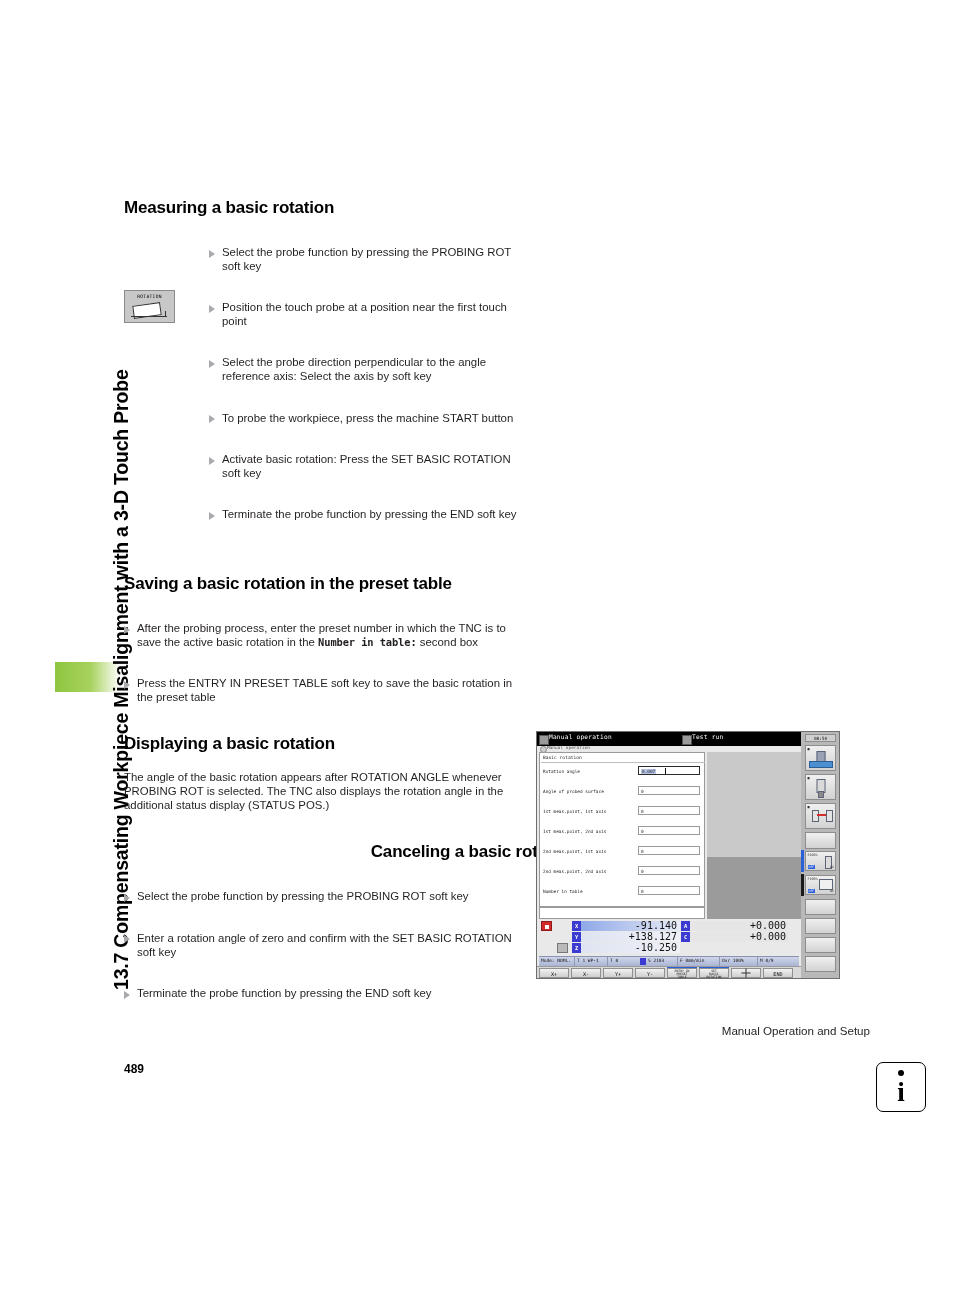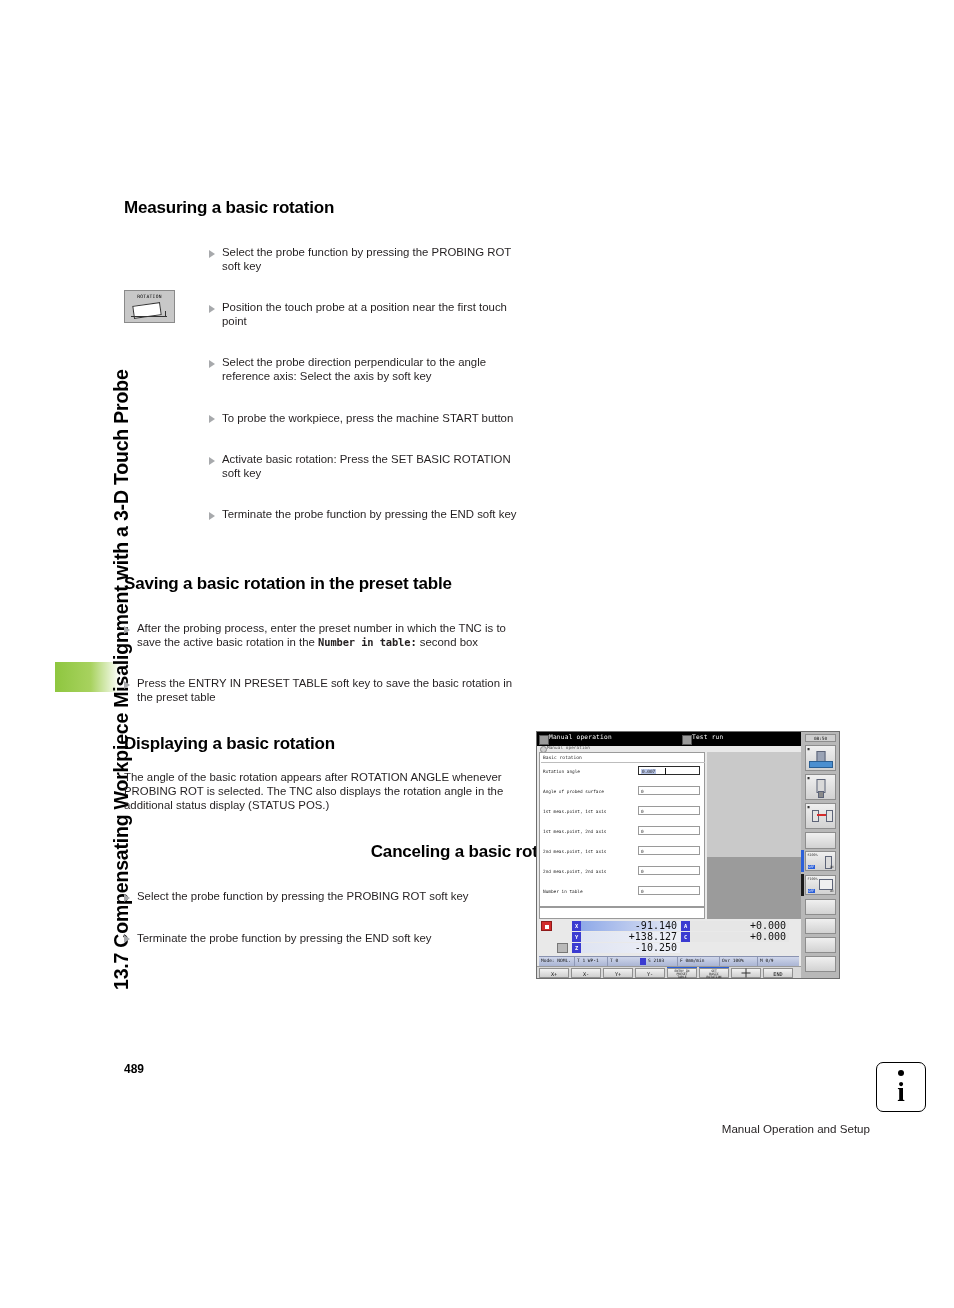--- a/index.html
+++ b/index.html
@@ -380,21 +380,21 @@
   .blk-mark {
     position: absolute; left: 0px; width: 2.5px; background: #1a1a1a;
   }
 
   
   #footer-page {
     position: absolute; left: 124px; top: 1062px;
     font-size: 12px; font-weight: bold; color: #000;
   }
   #footer-text {
-    position: absolute; right: 84px; top: 1122px;
+    position: absolute; right: 84px; top: 1024px;
     font-size: 11.6px; color: #231f20;
   }
   #footer-info {
     position: absolute; right: 28px; top: 1062px;
     width: 48px; height: 48px;
     border: 1.6px solid #000; border-radius: 7px;
     background: #fff;
   }
   #footer-info .dot {
     position: absolute; left: 50%; transform: translateX(-50%);
@@ -449,20 +449,21 @@
     </ul>
   </div>
 
   <h2 class="section-head" style="margin-top:30px;">Displaying a basic rotation</h2>
   <p class="body-para">The angle of the basic rotation appears after ROTATION ANGLE whenever PROBING ROT is selected. The TNC also displays the rotation angle in the additional status display (STATUS POS.)</p>
 
   <h2 class="section-head" style="margin-top:30px;text-align:center;">Canceling a basic rotation</h2>
   <div class="steps-flush">
     <ul class="steps tight">
       <li><span>Select the probe function by pressing the PROBING ROT soft key</span></li>
+      <li><span>Enter a rotation angle of zero and confirm with the SET BASIC ROTATION soft key</span></li>
       <li><span>Terminate the probe function by pressing the END soft key</span></li>
     </ul>
   </div>
 </div>
 
 <div id="tnc-figure">
   <div id="tnc-screen">
 
     <div id="tnc-titlebar">
       <div class="tnc-modeicon" id="mode-left-ico"></div>

